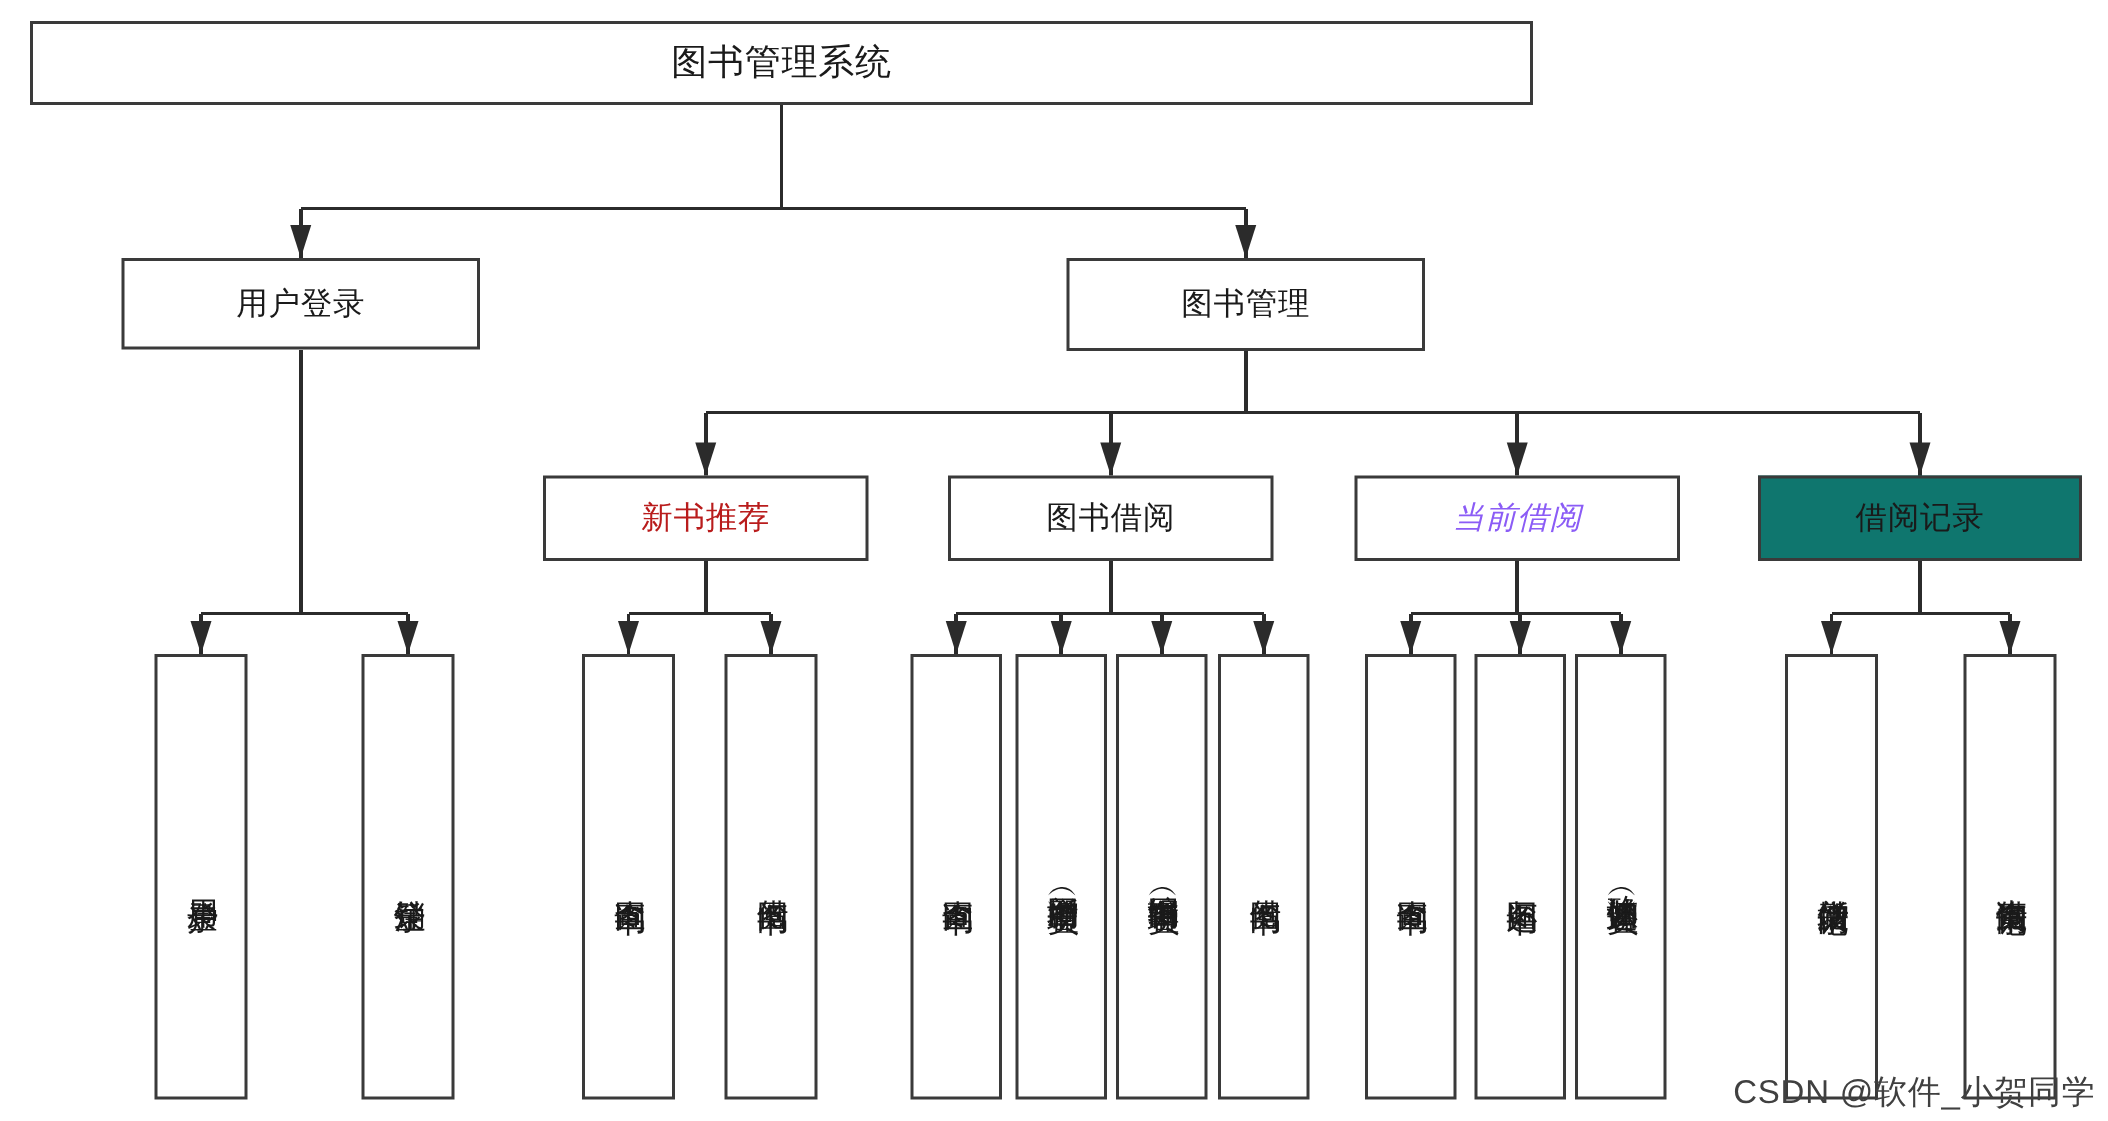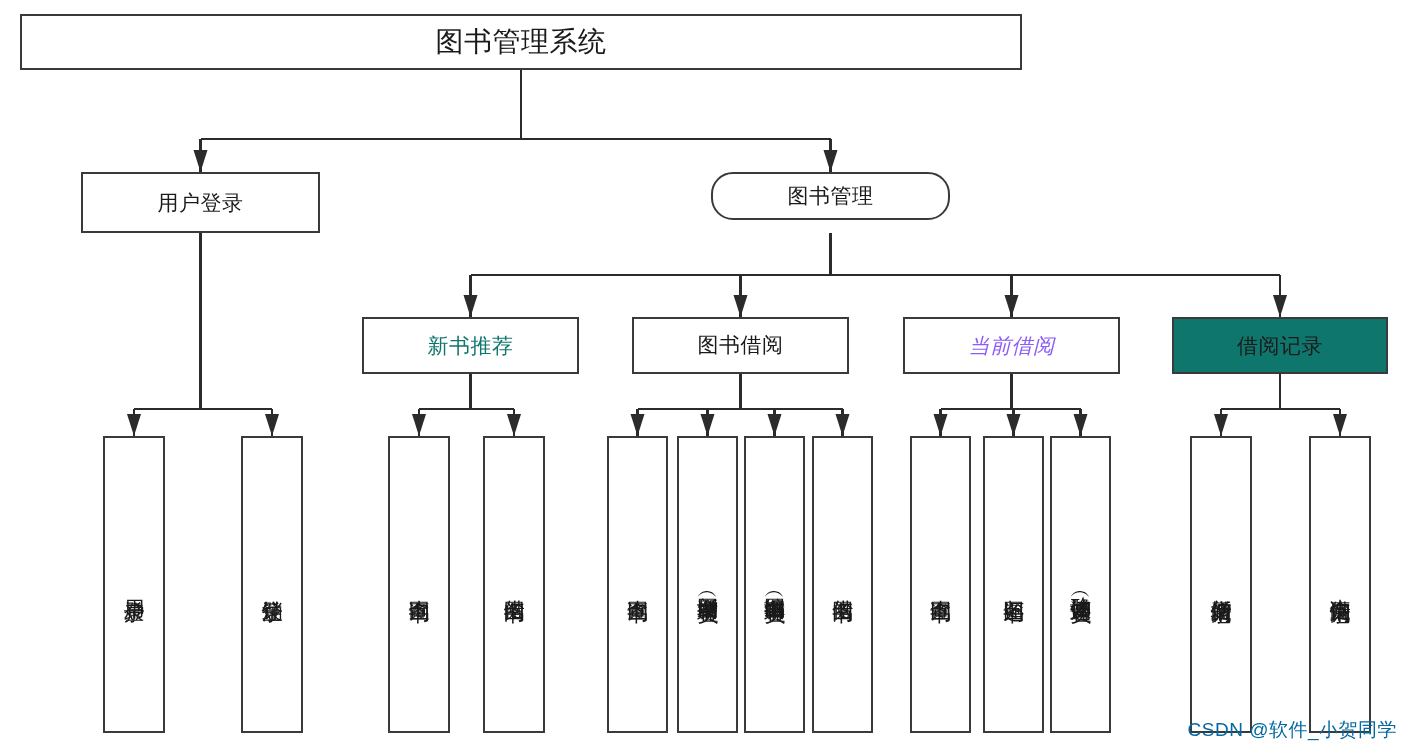--- a/index.html
+++ b/index.html
@@ -44,27 +44,27 @@
   .node-label-v {
     font-size: 21px;
     color: #1a1a1a;
     writing-mode: vertical-rl;
     text-orientation: upright;
     line-height: 1.35;
     letter-spacing: 1px;
     white-space: nowrap;
     text-align: center;
   }
-  .node-root .node-label-h { font-size: 28px; }
+  .node-root .node-label-h { font-size: 24px; }
   .watermark {
     position: absolute;
     right: 8px;
     bottom: 4px;
-    font-size: 19px;
-    color: #0369a1;
+    font-size: 22px;
+    color: #404040;
     white-space: nowrap;
     pointer-events: none;
     letter-spacing: 0.5px;
   }
 </style>
 </head>
 <body>
 
 <div id="diagram-root">
 
@@ -123,25 +123,25 @@
       <path d="M1333,414 L1347,414 L1340,436 Z" fill="#2b2b2b"></path>
     </svg>
 
   <div id="node-layer">
       <div class="node-box node-root" style="left: 20px; top: 14px; width: 1002px; height: 56px; border-color: rgb(58, 58, 58); background: rgb(255, 255, 255);">
         <span class="node-label-h" style="color: rgb(26, 26, 26);">图书管理系统</span>
       </div>
       <div class="node-box" style="left: 81px; top: 172px; width: 239px; height: 61px; border-color: rgb(58, 58, 58); background: rgb(255, 255, 255);">
         <span class="node-label-h" style="color: rgb(26, 26, 26);">用户登录</span>
       </div>
-      <div class="node-box" style="left: 711px; top: 172px; width: 239px; height: 48px; border-color: rgb(58, 58, 58); background: rgb(255, 255, 255); border-radius: 22px;">
+      <div class="node-box" style="left: 711px; top: 172px; width: 239px; height: 62px; border-color: rgb(58, 58, 58); background: rgb(255, 255, 255);">
         <span class="node-label-h" style="color: rgb(26, 26, 26);">图书管理</span>
       </div>
       <div class="node-box" style="left: 362px; top: 317px; width: 217px; height: 57px; border-color: rgb(58, 58, 58); background: rgb(255, 255, 255);">
-        <span class="node-label-h" style="color: #0f766e;">新书推荐</span>
+        <span class="node-label-h" style="color: #b91c1c;">新书推荐</span>
       </div>
       <div class="node-box" style="left: 632px; top: 317px; width: 217px; height: 57px; border-color: rgb(58, 58, 58); background: rgb(255, 255, 255);">
         <span class="node-label-h" style="color: rgb(26, 26, 26); font-family: Liberation Serif, serif;">图书借阅</span>
       </div>
       <div class="node-box" style="left: 903px; top: 317px; width: 217px; height: 57px; border-color: rgb(58, 58, 58); background: rgb(255, 255, 255);">
         <span class="node-label-h" style="color: #8b5cf6; font-style: italic;">当前借阅</span>
       </div>
       <div class="node-box" style="left: 1172px; top: 317px; width: 216px; height: 57px; border-color: rgb(58, 58, 58); background: #0f766e;">
         <span class="node-label-h" style="color: rgb(26, 26, 26);">借阅记录</span>
       </div>

